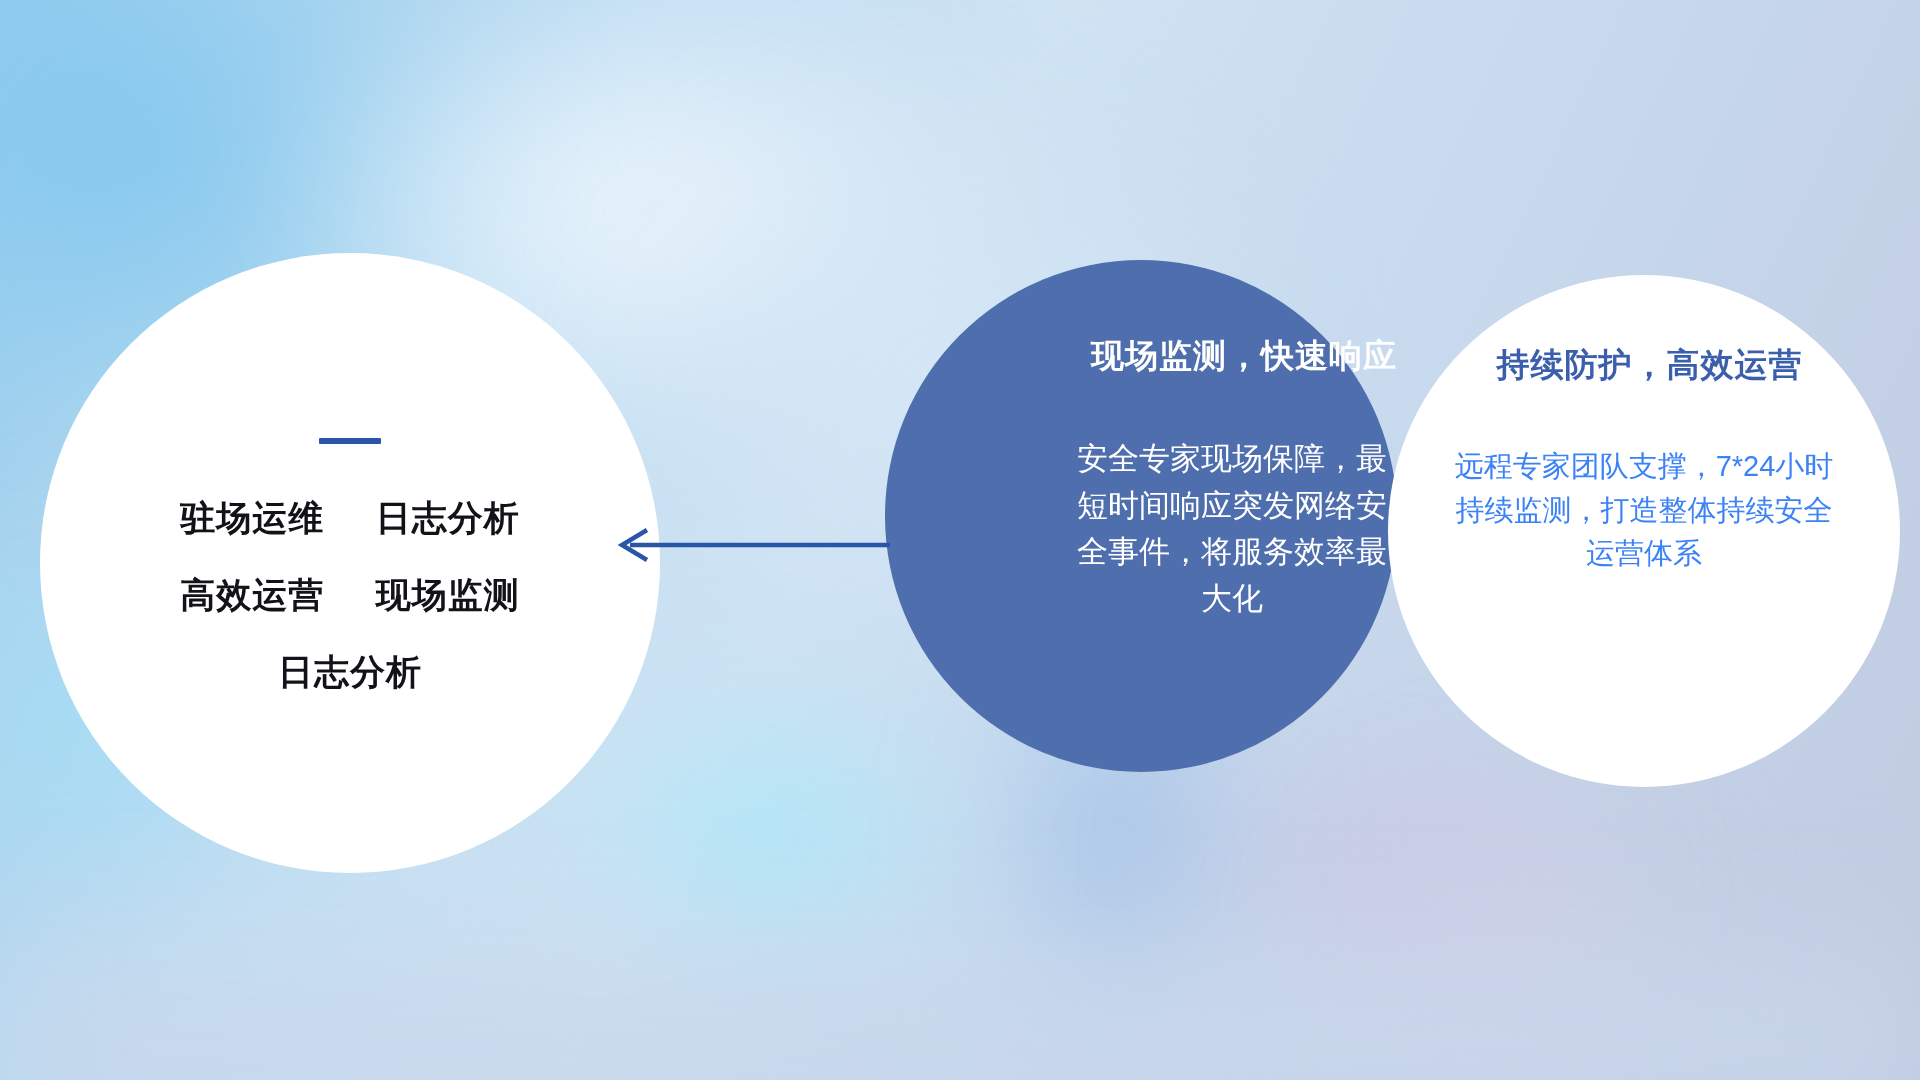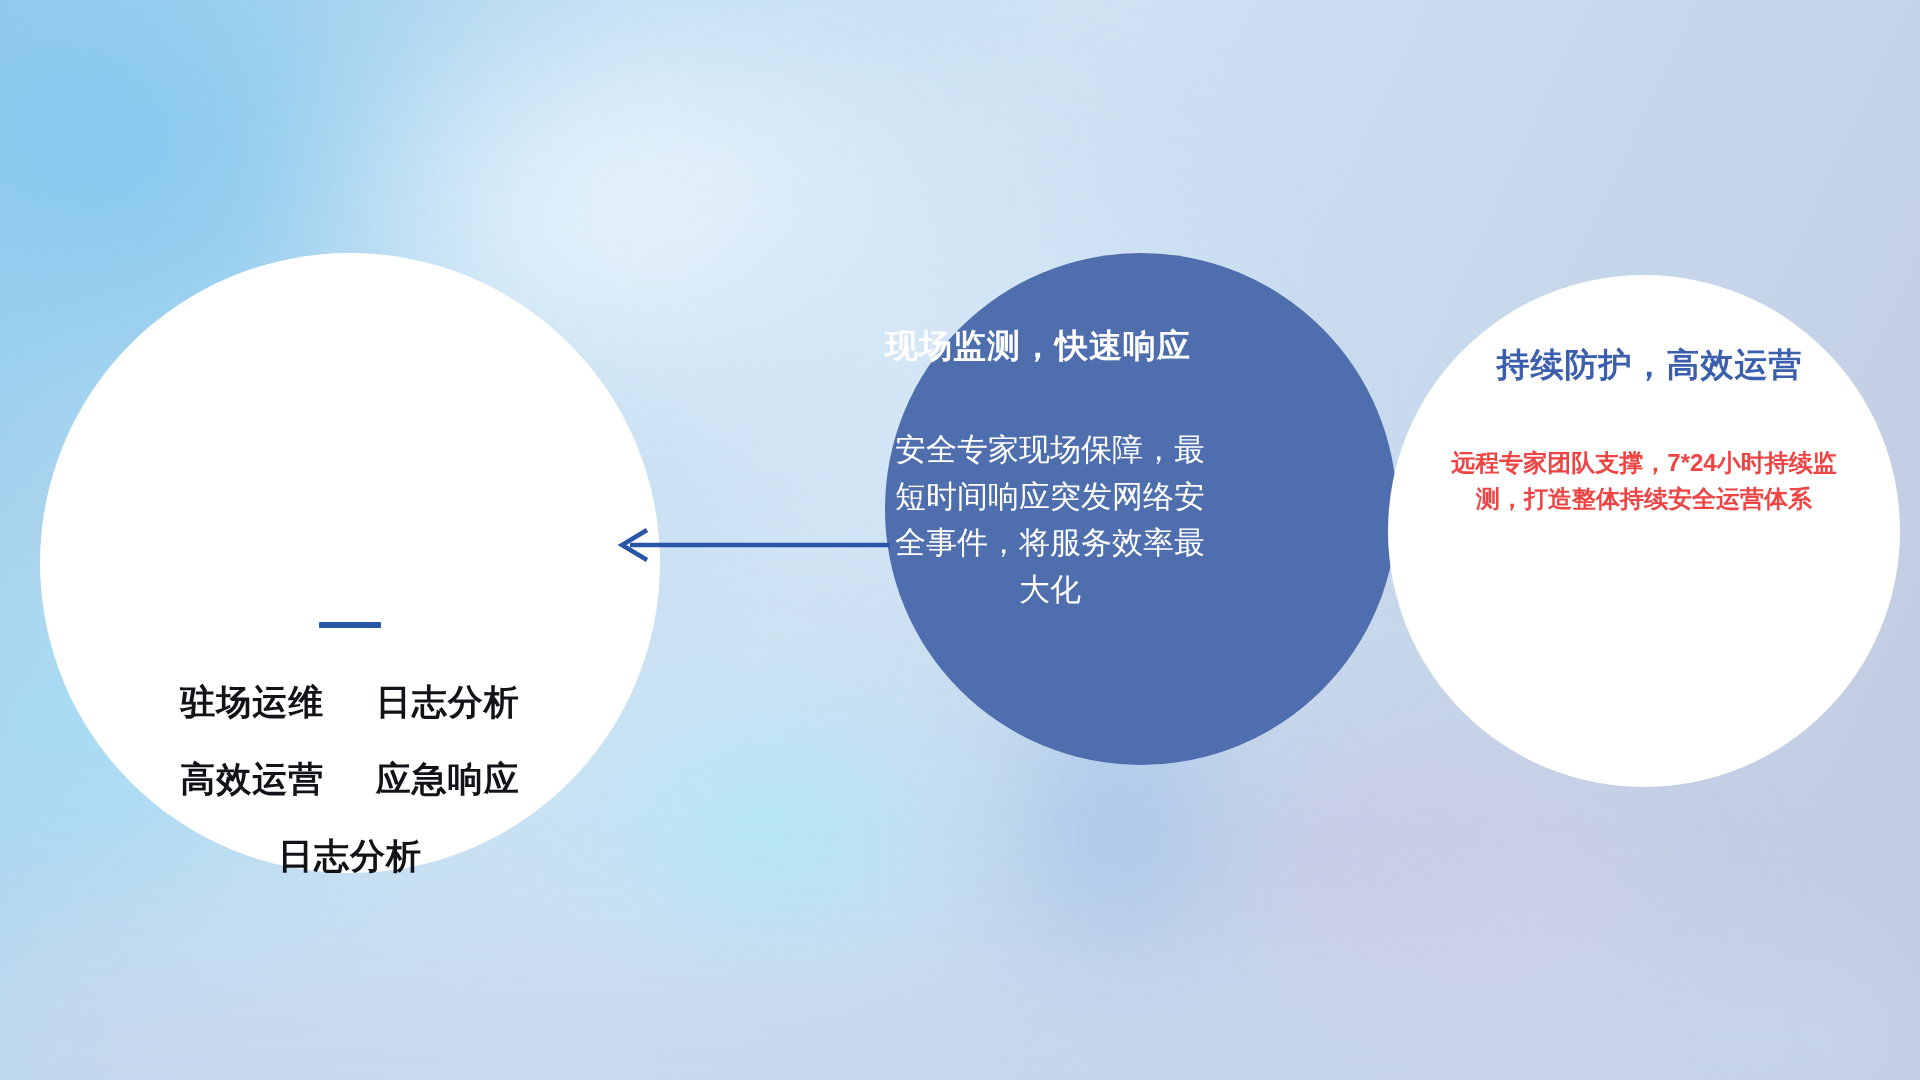--- a/index.html
+++ b/index.html
@@ -53,42 +53,41 @@
   
   #stage { position:absolute; inset:0; }
 
   .circle { position:absolute; border-radius:50%; }
 
   
   #circle-left {
     left:40px; top:253px; width:620px; height:620px;
     background:#ffffff;
     display:flex; flex-direction:column;
-    align-items:center; justify-content:flex-end;
+    align-items:center; justify-content:center;
   }
   #circle-left .dash {
     width:62px; height:6px; background:#2a56a8; border-radius:1px;
     margin-bottom:56px;
   }
   #circle-left .kw-line {
     font-size:35px; font-weight:bold; color:#111318;
     letter-spacing:1px; line-height:1.0;
     margin-bottom:42px; white-space:nowrap;
   }
   #circle-left .kw-line .gap { display:inline-block; width:30px; }
   #circle-left .kw-line.last { margin-bottom:0; }
 
   
   #circle-mid {
-    left:885px; top:253px; width:512px; height:512px;
+    left:885px; top:260px; width:512px; height:512px;
     background:#4f6ead;
     display:flex; flex-direction:column;
-    align-items:flex-start; justify-content:flex-start;
+    align-items:flex-end; justify-content:flex-start;
     padding-top:78px;
-    font-family:Liberation Mono, monospace;
   }
   #circle-mid .node-title {
     font-size:33px; font-weight:bold; color:#ffffff;
     letter-spacing:1px; white-space:nowrap; line-height:1.1;
   }
   #circle-mid .node-body {
     margin-top:62px;
     font-size:31px; color:#ffffff; line-height:1.5;
     text-align:center; width:330px;
     font-weight:400;
@@ -101,23 +100,23 @@
     display:flex; flex-direction:column;
     align-items:center; justify-content:flex-start;
     padding-top:72px;
   }
   #circle-right .node-title {
     font-size:33px; font-weight:bold; color:#3b5fad;
     letter-spacing:1px; white-space:nowrap; line-height:1.1;margin-left:11px;
   }
   #circle-right .node-body {
     margin-top:62px;
-    font-size:24px; color:#ef4444; line-height:1.5;
+    font-size:29px; color:#3b82f6; line-height:1.5;
     text-align:center; width:400px;
-    font-weight:700;
+    font-weight:400;
   }
 
   
   #flow-arrow {
     position:absolute; left:600px; top:520px; width:290px; height:50px;
   }
 </style>
 </head>
 <body>
 
@@ -151,21 +150,21 @@
 
     <div class="kw-line">
       <span>驻场运维</span>
       <span class="gap"></span>
       <span>日志分析</span>
     </div>
 
     <div class="kw-line">
       <span>高效运营</span>
       <span class="gap"></span>
-      <span>应急响应</span>
+      <span>现场监测</span>
     </div>
 
     <div class="kw-line last">
       <span>日志分析</span>
     </div>
   </div>
 
   <svg id="flow-arrow" viewBox="0 0 290 50">
     <line x1="290" y1="25" x2="30" y2="25" stroke="#2a56a8" stroke-width="4.5"></line>
     <polyline points="47,10 22,25 47,40" fill="none" stroke="#2a56a8" stroke-width="4.5" stroke-linejoin="miter" stroke-linecap="butt"></polyline>

